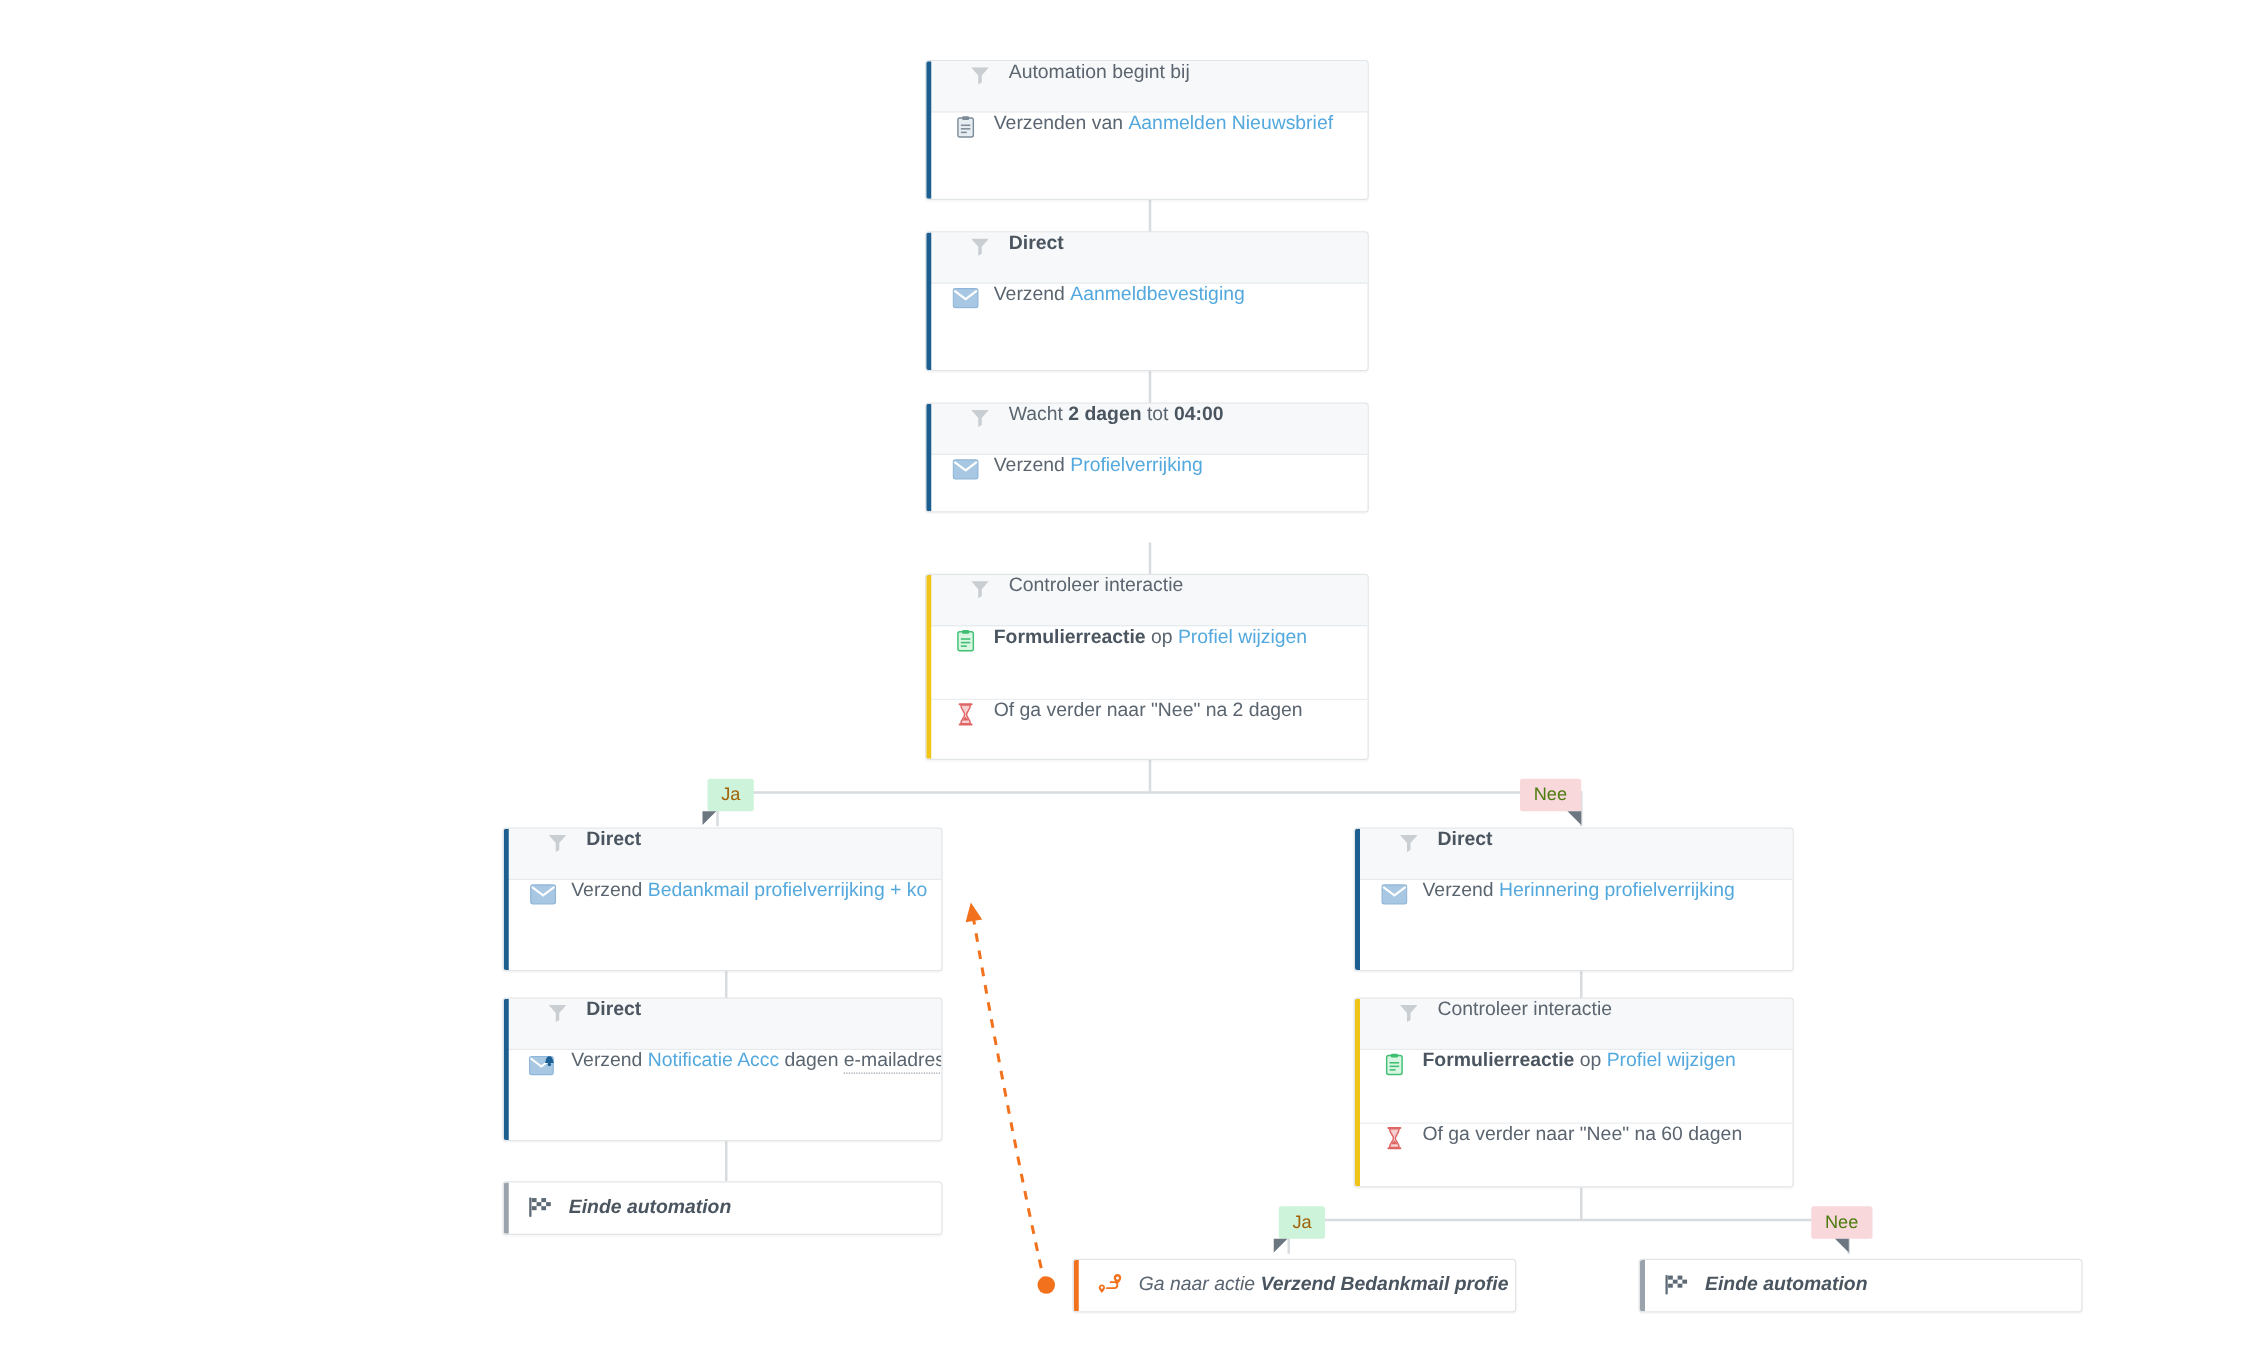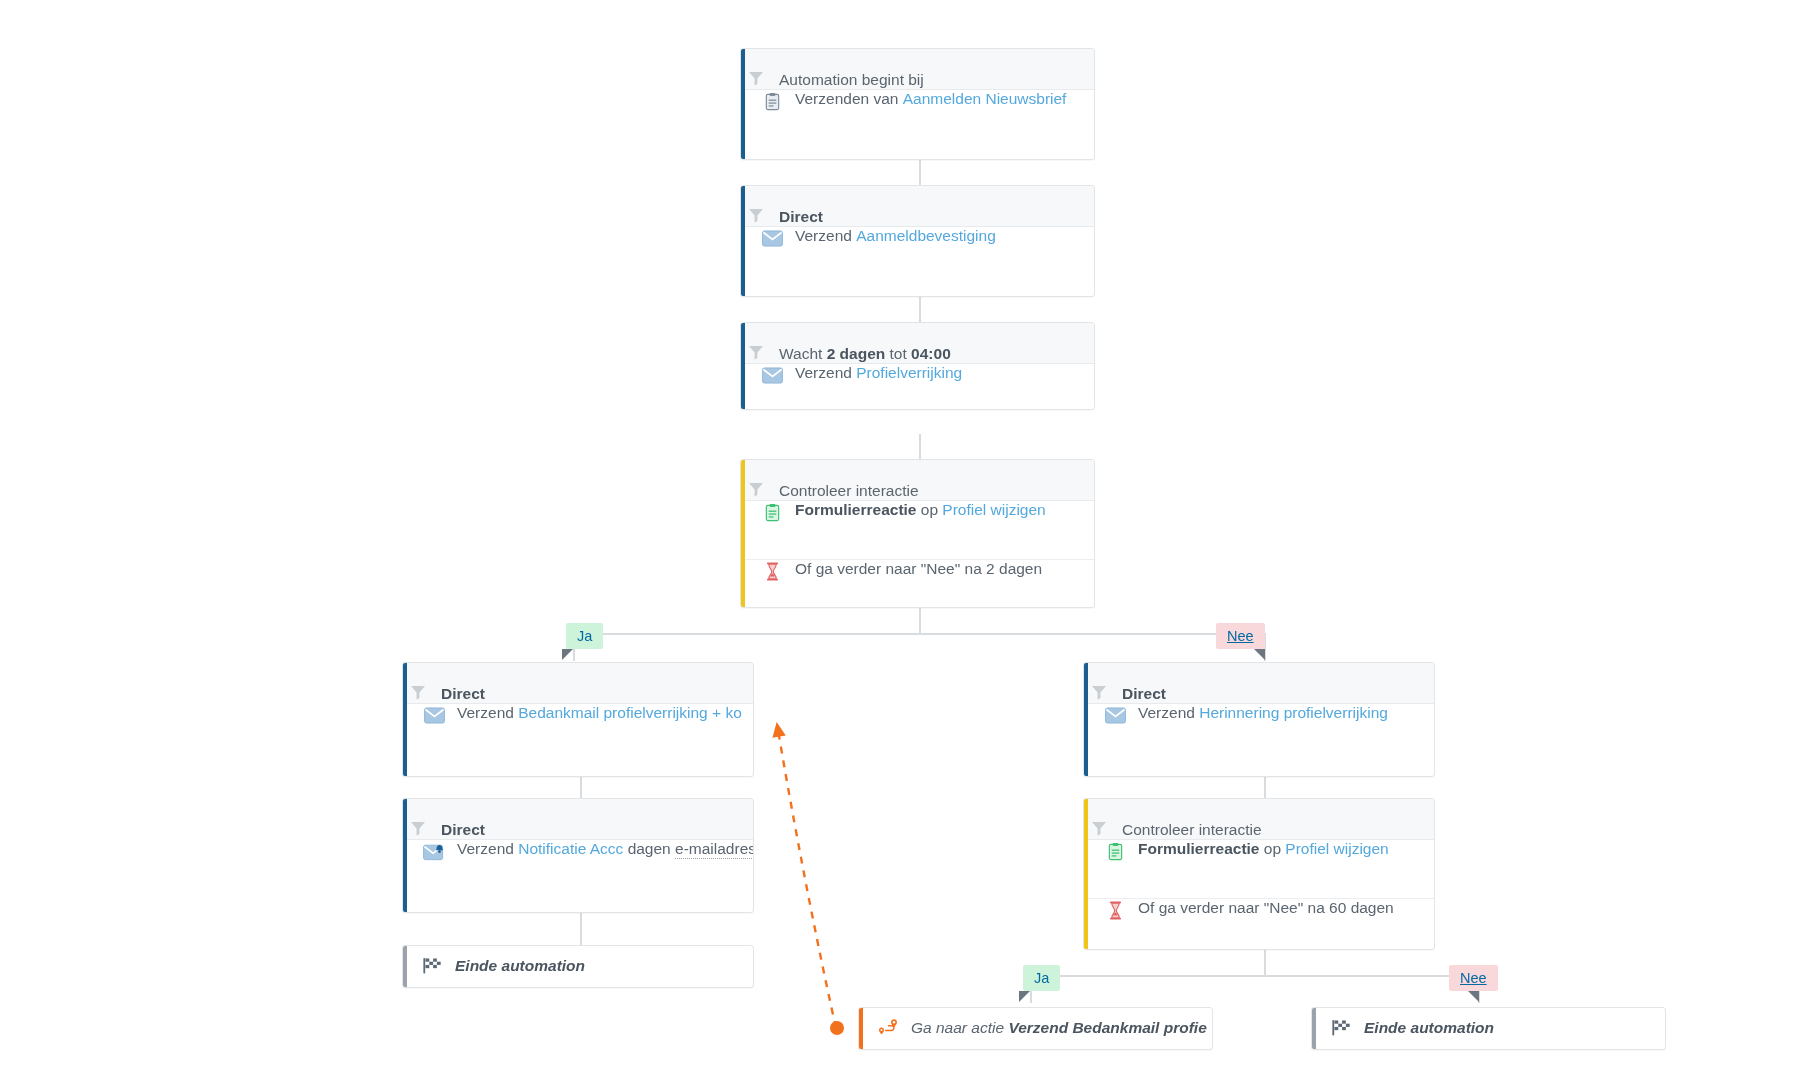--- a/index.html
+++ b/index.html
@@ -32,22 +32,22 @@
   }
   .accent-blue{background:#1b5e8f;}
   .accent-yellow{background:#f0c419;}
   .accent-gray{background:#9aa3ab;}
   .accent-orange{background:#f2711c;}
 
   .card-head{
     height:41px;
     background:#f7f8f9;
     border-bottom:1px solid #e8ebed;
-    display:flex;align-items:flex-end;
-    padding-left:4px;
+    display:flex;align-items:flex-start;
+    padding-left:32px;
     box-sizing:border-box;
     white-space:nowrap;
     color:#5a6570;
   }
   .card-head.bold{font-weight:bold;color:#4a5560;}
   .card-row{
     height:61px;
     display:flex;align-items:flex-start;
     padding-left:20px;
     box-sizing:border-box;
@@ -71,22 +71,22 @@
 
   
   .pill{
     position:absolute;
     height:26px;line-height:26px;
     padding:0 11px;
     font-size:14.5px;
     border-radius:2px;
     white-space:nowrap;
   }
-  .pill-ja{background:#cdf3da;color:#0369a1;}
-  .pill-nee{background:#f9d8dc;color:#0369a1;text-decoration:underline;}
+  .pill-ja{background:#cdf3da;color:#a16207;}
+  .pill-nee{background:#f9d8dc;color:#4d7c0f;}
 
   
   .tri{
     position:absolute;
     width:0;height:0;
     border-left:11px solid #6b7680;
     border-bottom:11px solid transparent;
   }
   .tri.right{
     border-left:none;

